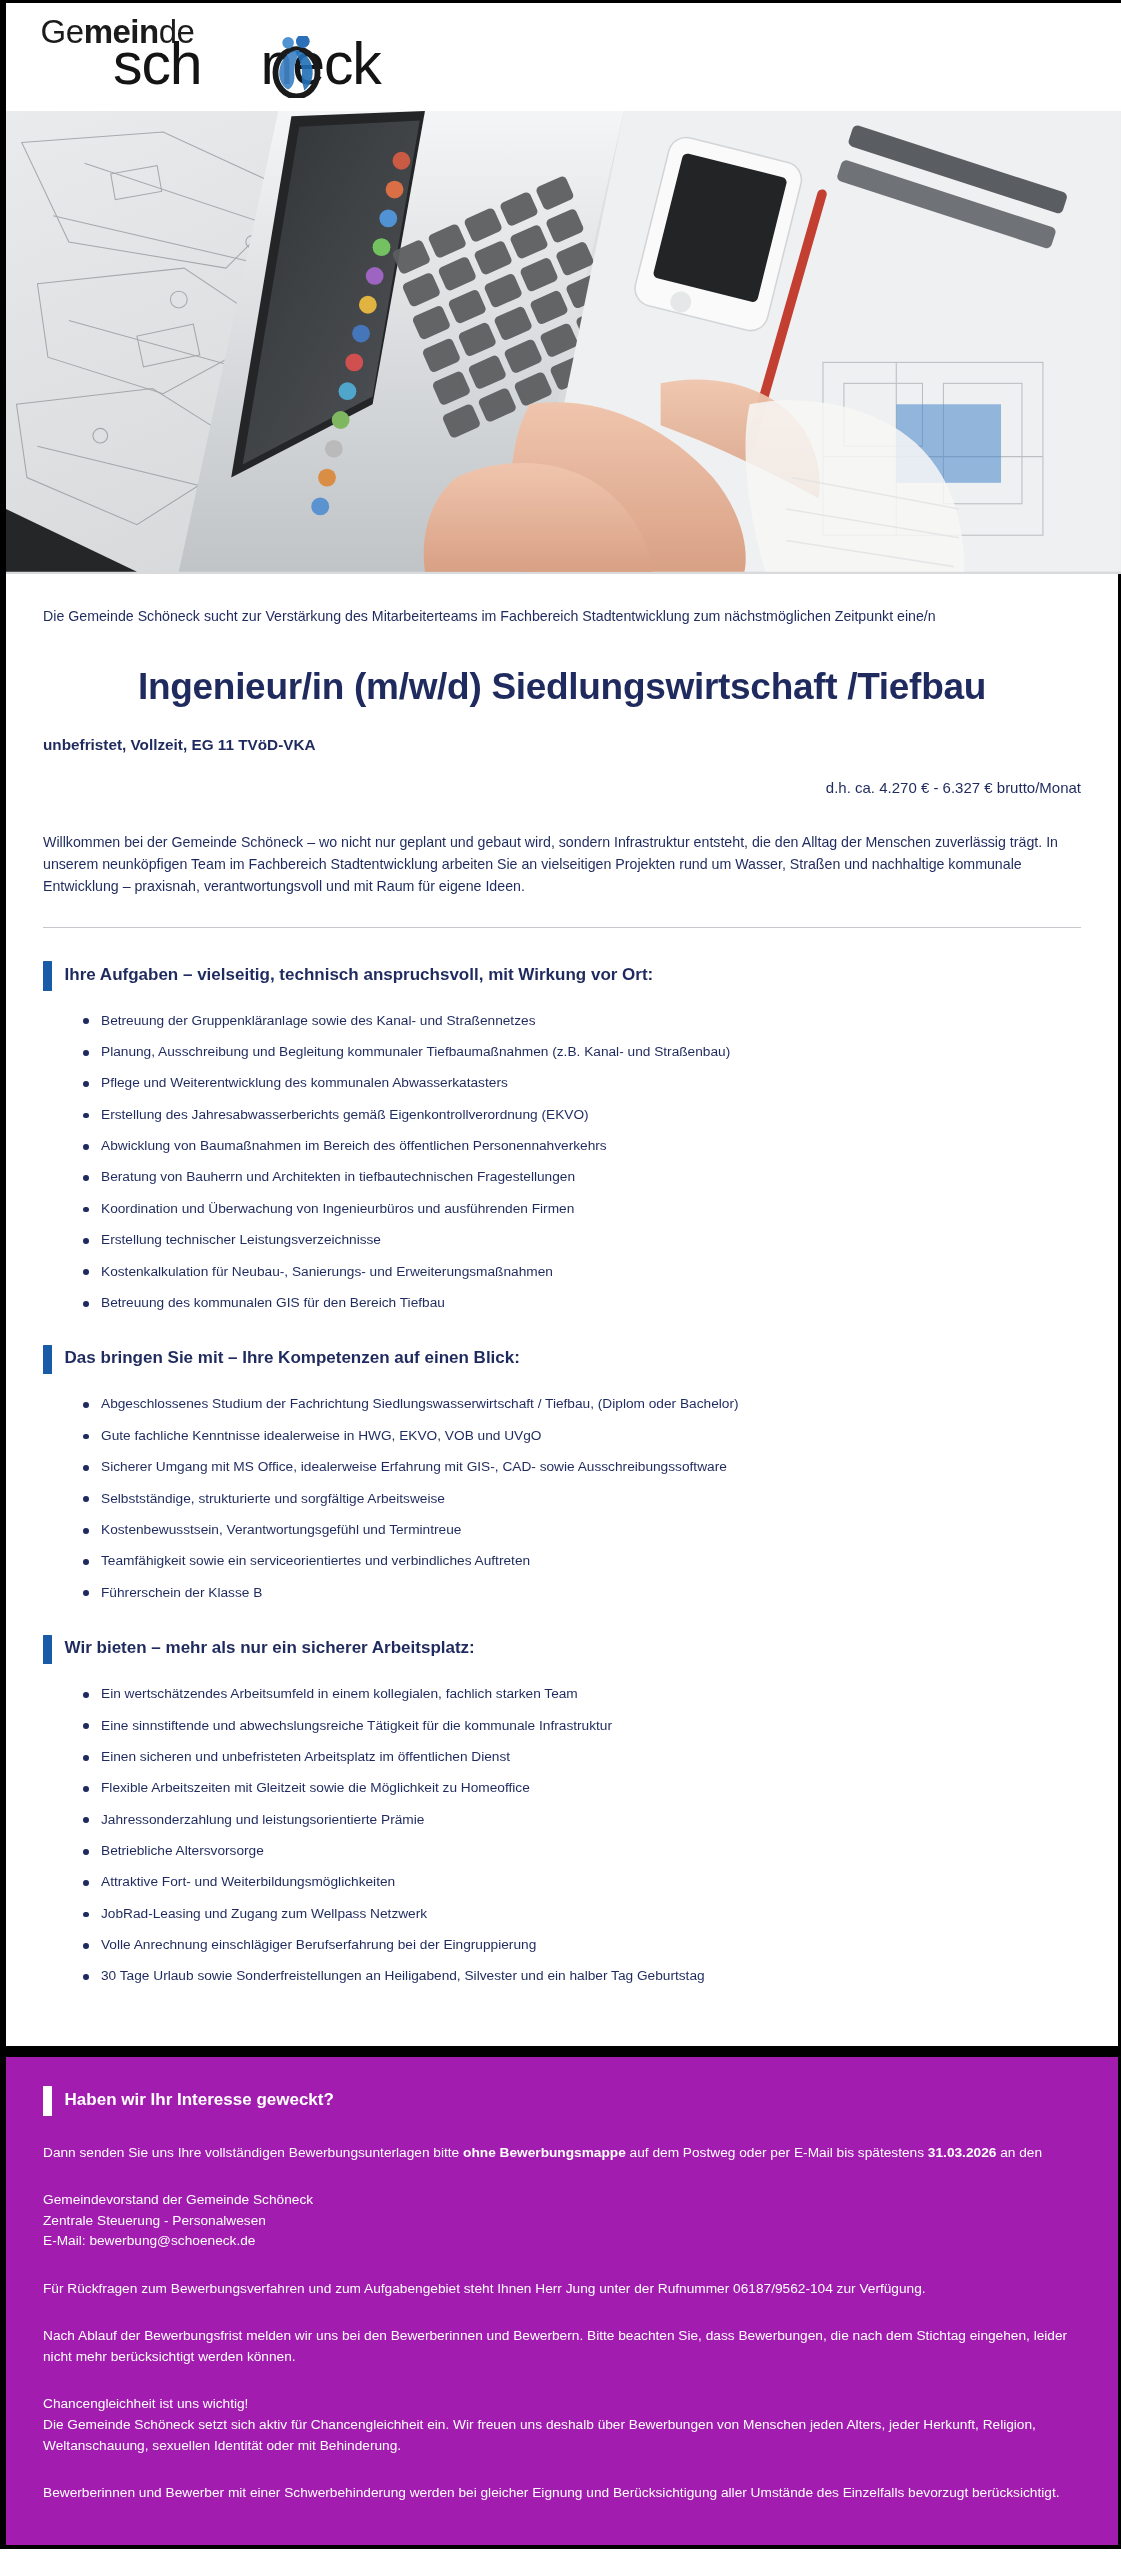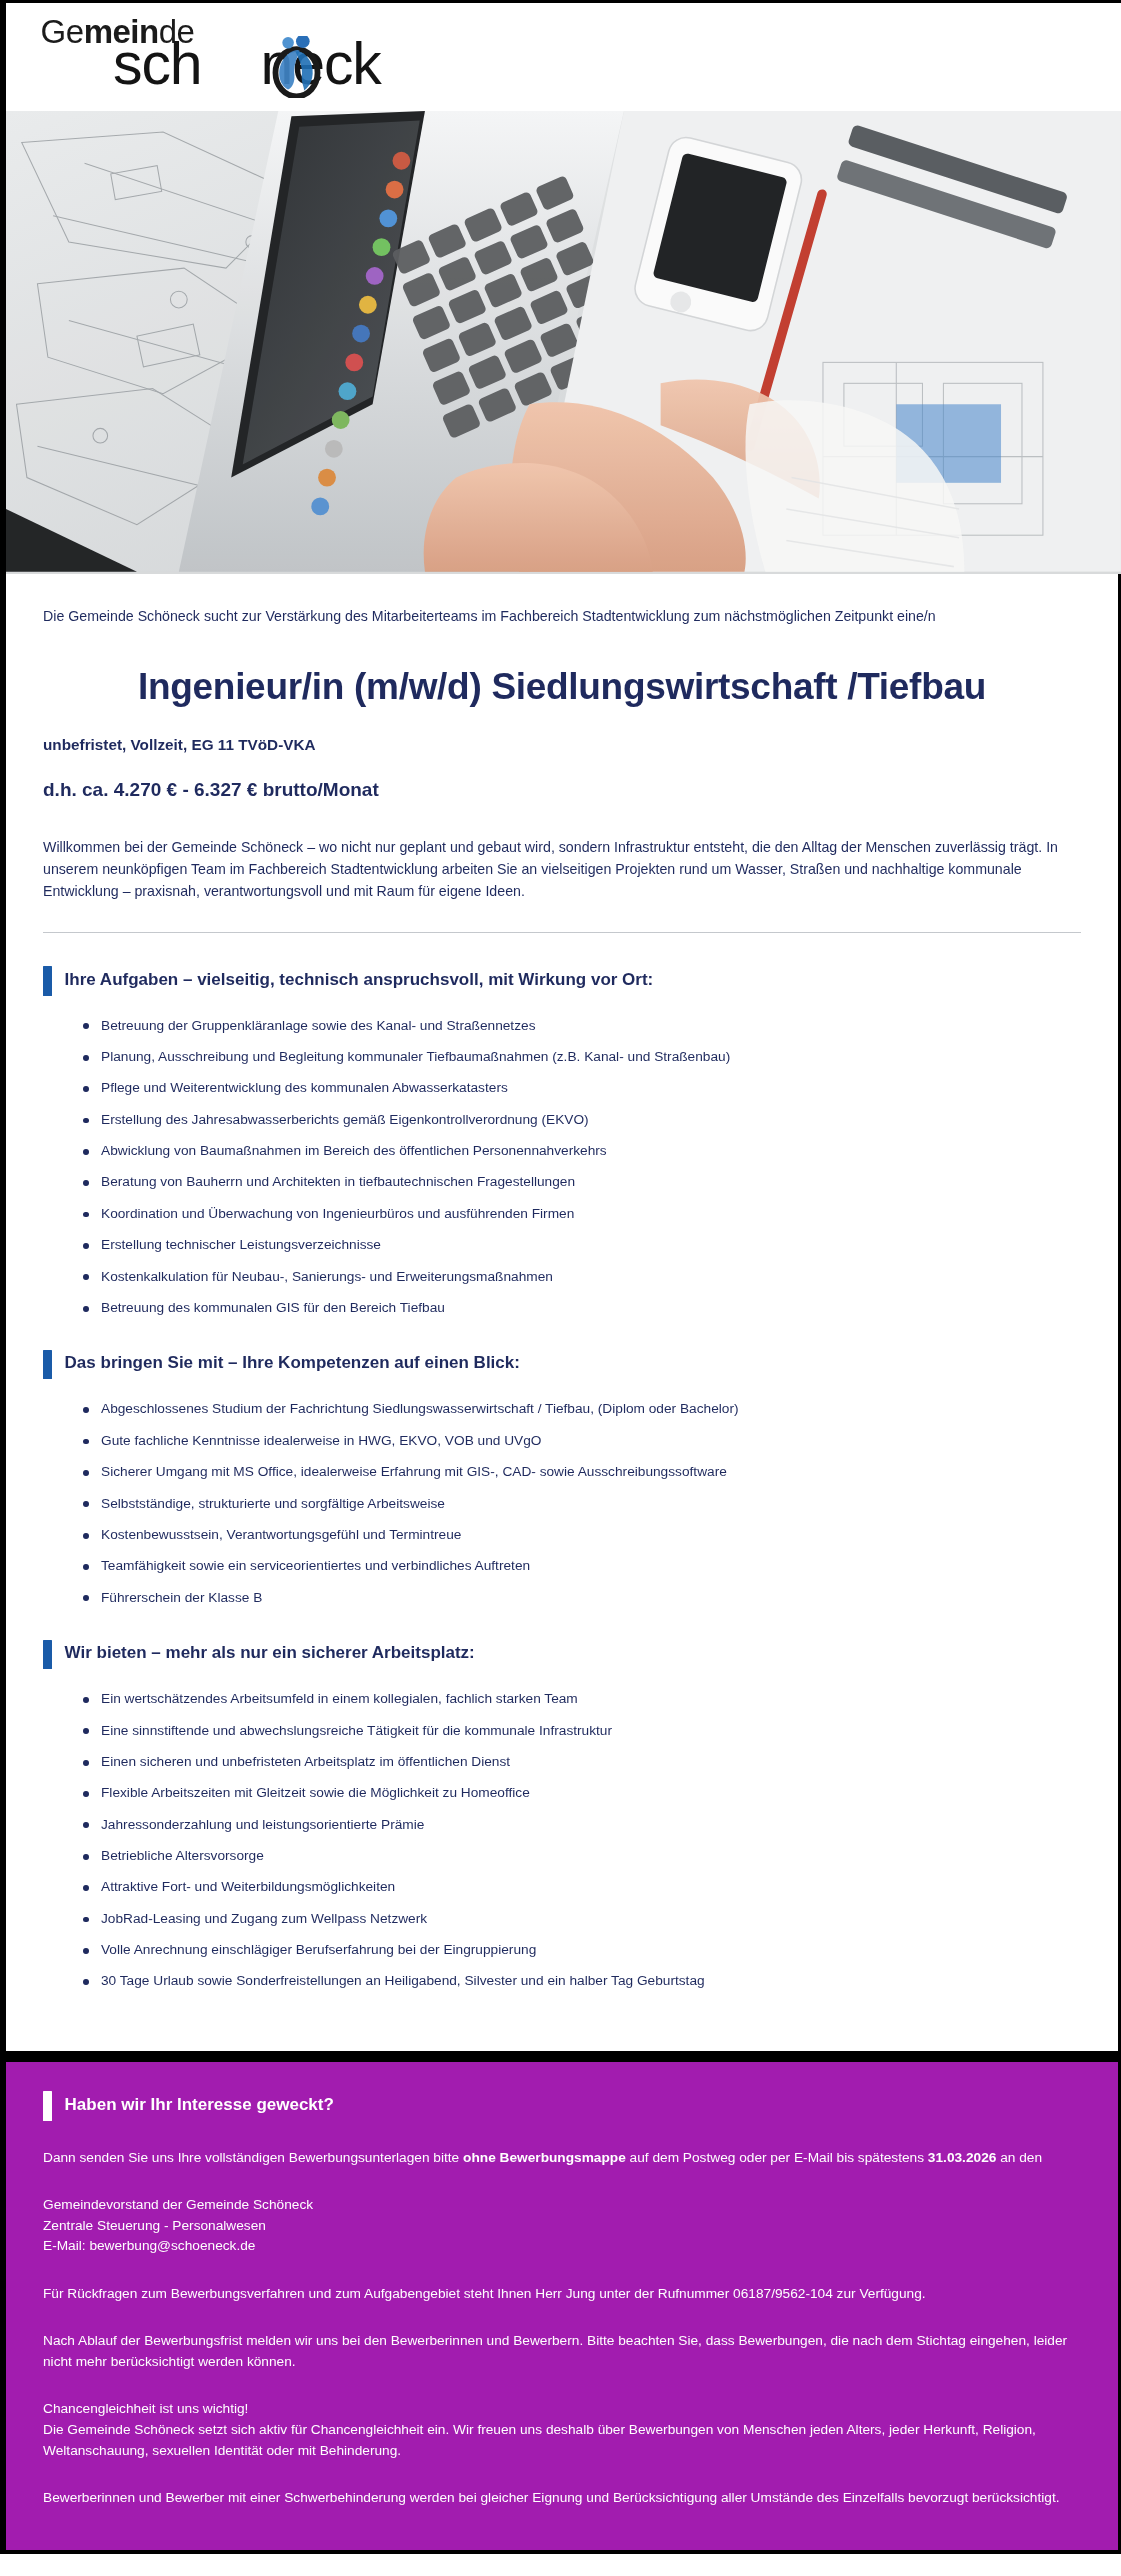--- a/index.html
+++ b/index.html
@@ -98,23 +98,23 @@
     letter-spacing:-0.3px;
   }
   .job-sub{
     text-align:left;
     font-size:15.3px;
     font-weight:700;
     color:#1f2a5e;
     margin:28.4px 0 0 0;
   }
   .job-salary{
-    text-align:left;
-    font-size:19px;
-    font-weight:700;
+    text-align:right;
+    font-size:15px;
+    font-weight:400;
     color:#1f2a5e;
     margin:25px 0 0 0;
   }
   .welcome{
     font-size:14.2px;
     line-height:1.55;
     color:#1f2a5e;
     margin:35px 0 8px 0;
   }
   .divider{

